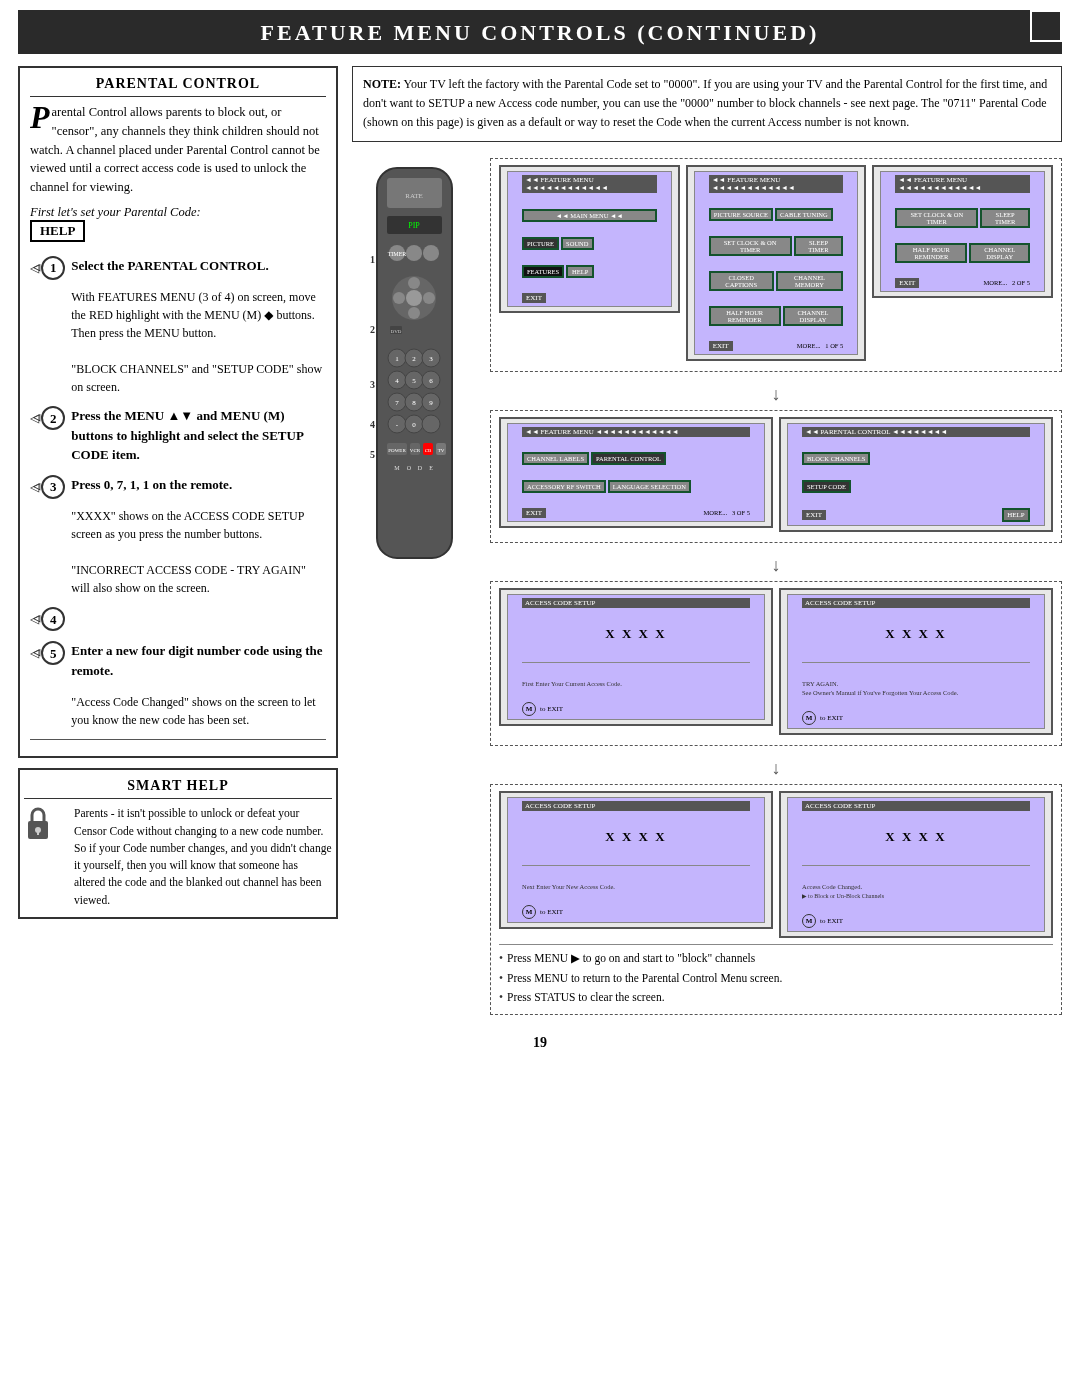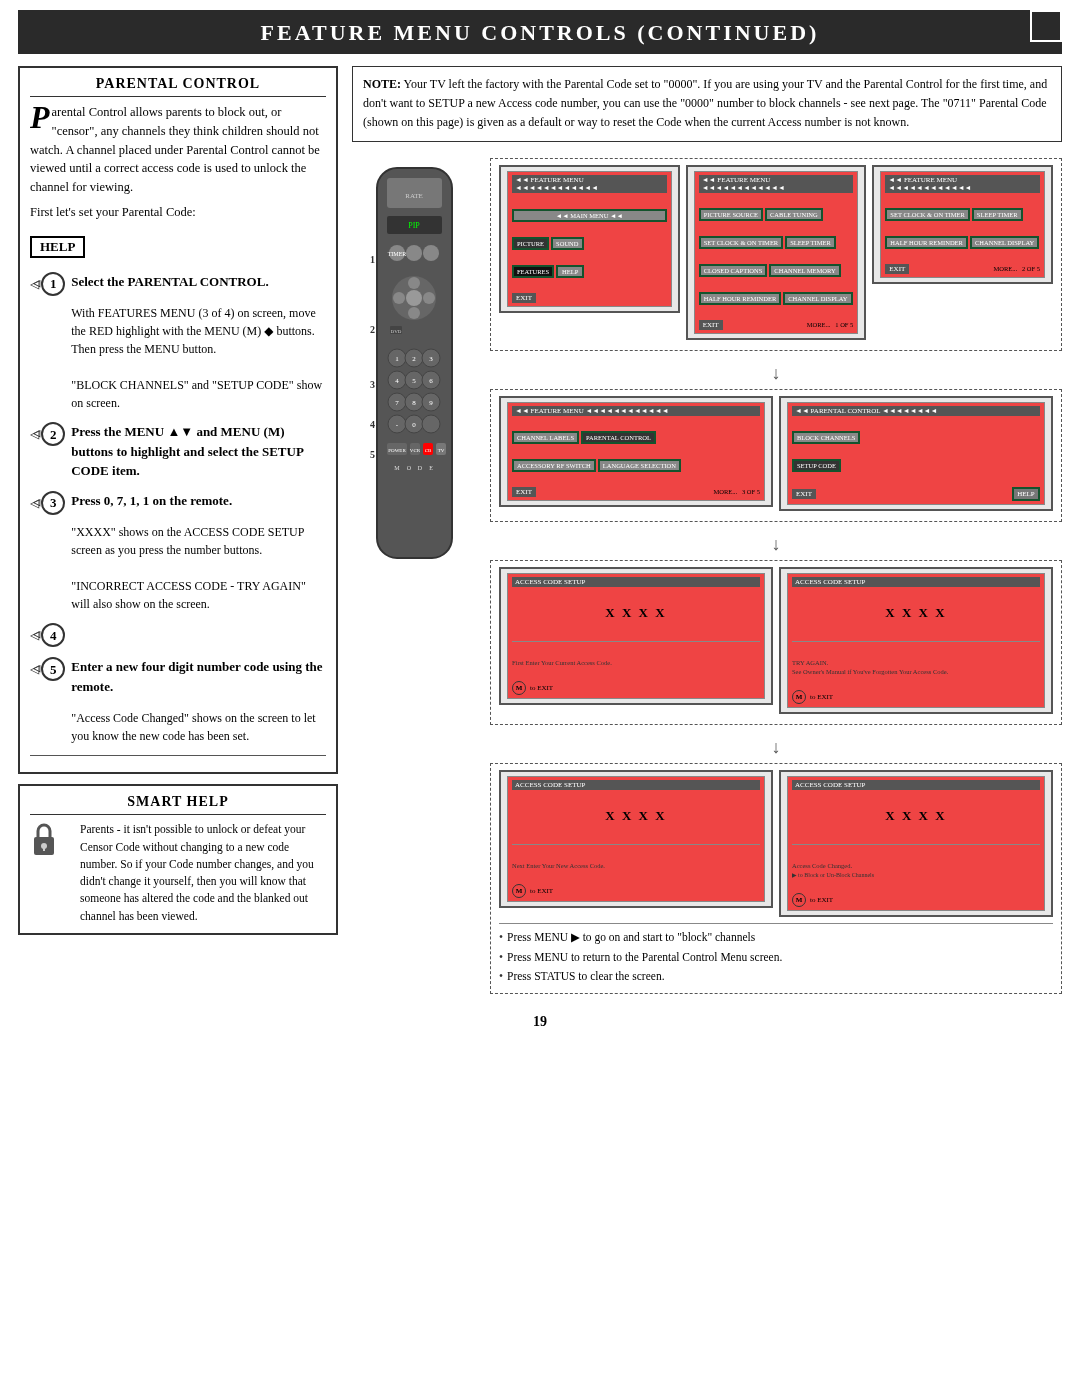--- a/index.html
+++ b/index.html
@@ -88,22 +88,23 @@
     .parental-intro .drop-cap {
       float: left;
       font-size: 32px;
       line-height: 0.9;
       margin-right: 2px;
       font-style: italic;
       font-weight: bold;
     }
 
     .first-set {
+      font-style: italic;
       font-size: 12.5px;
-      margin-bottom: 16px;
+      margin-bottom: 0;
     }
     .begin-box {
       display: inline-block;
       border: 2px solid #000;
       padding: 1px 8px;
       font-weight: bold;
       font-size: 13px;
       margin-bottom: 6px;
     }
 
@@ -128,21 +129,21 @@
     .continue-italic {
       font-style: italic;
       font-size: 12px;
       margin-bottom: 8px;
       line-height: 1.5;
     }
 
     
     .smart-help-box {
       border: 2px solid #333;
-      padding: 8px 10px;
+      padding: 8px 4px;
       margin-top: 8px;
     }
     .smart-help-title {
       text-align: center;
       font-weight: bold;
       font-size: 14px;
       letter-spacing: 1px;
       border-bottom: 1px solid #333;
       padding-bottom: 4px;
       margin-bottom: 6px;
@@ -173,22 +174,22 @@
       border: 2px solid #555;
       background: #e8e8e8;
       padding: 4px 6px;
       font-size: 9px;
       flex: 1;
       min-height: 70px;
       position: relative;
     }
     .tv-screen-inner {
       border: 1px solid #888;
-      background: #ef4444;
-      padding: 3px 4px;
+      background: #c4b5fd;
+      padding: 3px 14px;
       height: 100%;
       min-height: 60px;
       display: flex;
       flex-direction: column;
       gap: 14px;
     }
     .tv-menu-bar {
       background: #555;
       color: #fff;
       font-size: 7px;

